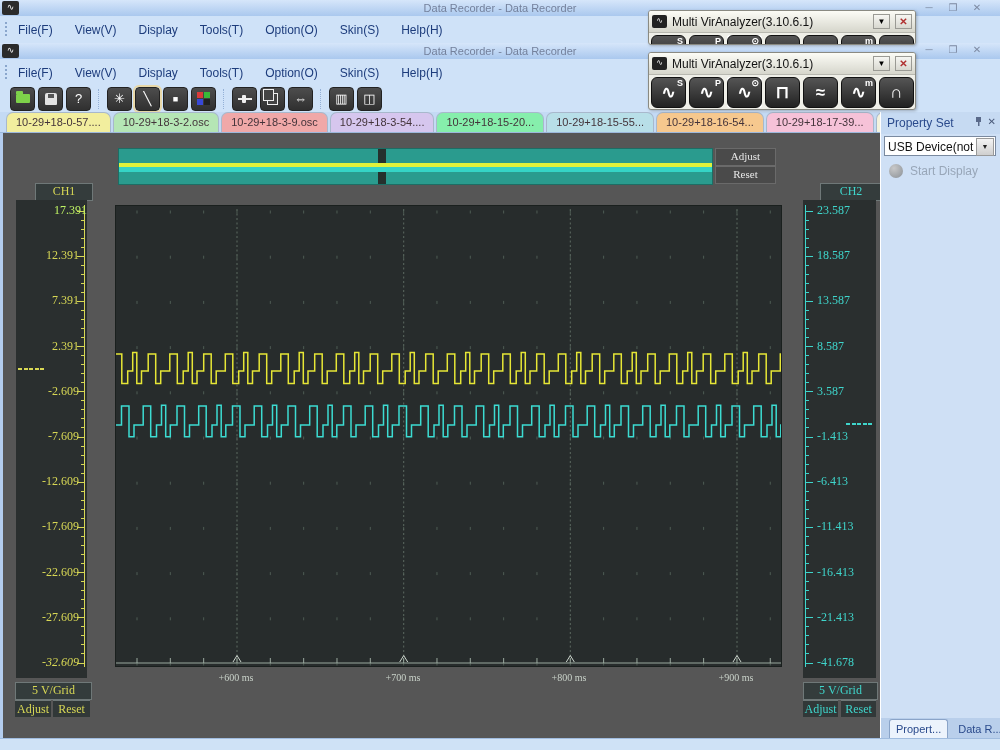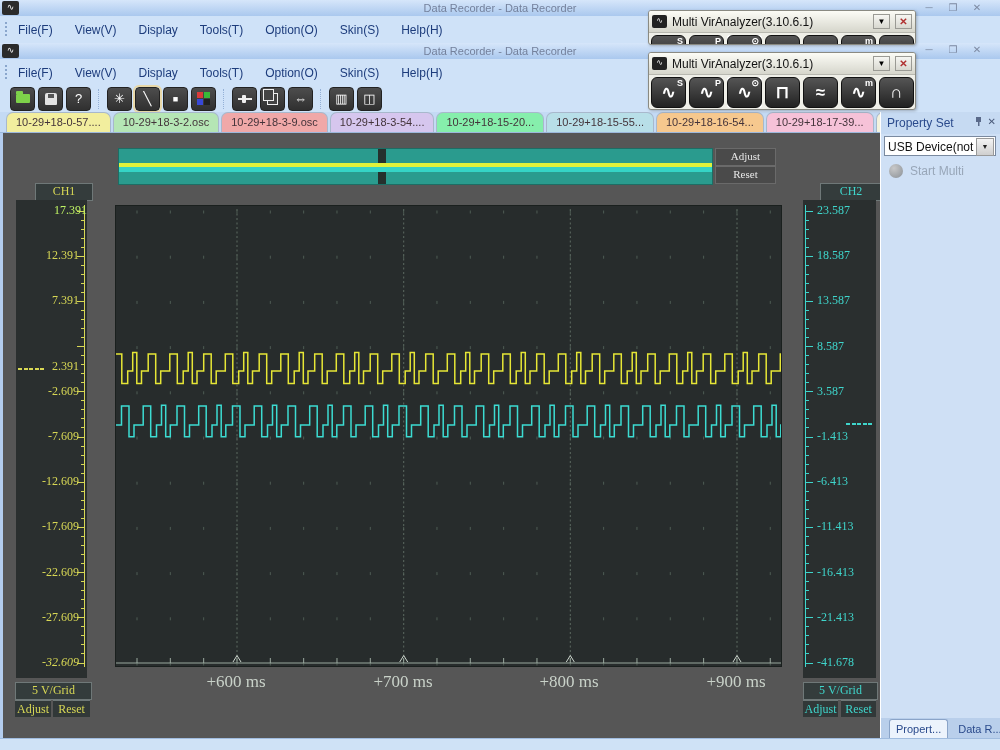--- a/index.html
+++ b/index.html
@@ -59,21 +59,21 @@
   .chhead{position:absolute;height:16px;background:#343c3c;border:1px solid #6f7878;
           font-family:"Liberation Serif",serif;font-size:12px;text-align:center;line-height:15px;}
   .chcol{position:absolute;top:67px;height:478px;background:#2a2f2f;}
   .axlab{position:absolute;font-family:"Liberation Serif",serif;font-size:12px;height:13px;line-height:13px;}
   .tick{position:absolute;height:1px;}
   .axline{position:absolute;width:1px;}
   .dash{position:absolute;height:2px;width:4px;}
   #plot{left:112px;top:72px;width:665px;height:460px;background:#272c2c;position:absolute;
         border:1px solid #1a201e;box-sizing:content-box;}
   .xlab{position:absolute;top:539px;width:80px;text-align:center;color:#c9d2c9;
-        font-family:"Liberation Serif",serif;font-size:17px;}
+        font-family:"Liberation Serif",serif;font-size:10px;}
   .vgbox{position:absolute;top:549px;height:16px;background:#343c3c;border:1px solid #6f7878;
          font-family:"Liberation Serif",serif;font-size:12px;text-align:center;line-height:15px;}
   .arbtn{position:absolute;top:567px;height:16px;background:#313838;border-top:1px solid #6f7878;
          font-family:"Liberation Serif",serif;font-size:12px;text-align:center;line-height:16px;}
   
   #proppanel{left:880px;top:112px;width:120px;height:626px;background:#cfe0f5;
              border-left:1px solid #fff;box-sizing:border-box;}
   .pptitle{position:absolute;left:0;top:0;width:100%;height:22px;background:#c6daf2;}
   .pptitle .t{position:absolute;left:6px;top:4px;font-size:12px;color:#2a4a8c;}
   .ppicons{position:absolute;right:4px;top:4px;display:flex;gap:5px;color:#4a5a7a;font-size:10px;align-items:center;}
@@ -256,21 +256,21 @@
         <div class="tick" style="top: 408.26px; width: 3px; background: rgb(216, 216, 85); left: 65px;"></div>
         <div class="tick" style="top: 417.3px; width: 7px; background: rgb(216, 216, 85); left: 61px;"></div>
         <div class="tick" style="top: 426.34px; width: 3px; background: rgb(216, 216, 85); left: 65px;"></div>
         <div class="tick" style="top: 435.38px; width: 3px; background: rgb(216, 216, 85); left: 65px;"></div>
         <div class="tick" style="top: 444.42px; width: 3px; background: rgb(216, 216, 85); left: 65px;"></div>
         <div class="tick" style="top: 453.46px; width: 3px; background: rgb(216, 216, 85); left: 65px;"></div>
         <div class="tick" style="top: 462.5px; width: 7px; background: rgb(216, 216, 85); left: 61px;"></div>
         <div class="axlab" style="color: #bef264; right: 0; top: 4px;">17.391</div>
         <div class="axlab" style="color: rgb(216, 216, 85); right: 8px; top: 49.2px;">12.391</div>
         <div class="axlab" style="color: rgb(216, 216, 85); right: 8px; top: 94.4px;">7.391</div>
-        <div class="axlab" style="color: rgb(216, 216, 85); right: 8px; top: 139.6px; margin-top: 20px;">2.391</div>
+        <div class="axlab" style="color: rgb(216, 216, 85); right: 8px; top: 139.6px;">2.391</div>
         <div class="axlab" style="color: rgb(216, 216, 85); right: 8px; top: 184.8px;">-2.609</div>
         <div class="axlab" style="color: rgb(216, 216, 85); right: 8px; top: 230px;">-7.609</div>
         <div class="axlab" style="color: rgb(216, 216, 85); right: 8px; top: 275.2px;">-12.609</div>
         <div class="axlab" style="color: rgb(216, 216, 85); right: 8px; top: 320.4px;">-17.609</div>
         <div class="axlab" style="color: rgb(216, 216, 85); right: 8px; top: 365.6px;">-22.609</div>
         <div class="axlab" style="color: rgb(216, 216, 85); right: 8px; top: 410.8px;">-27.609</div>
         <div class="axlab" style="color: rgb(216, 216, 85); right: 8px; top: 456px; font-style: italic;">-32.609</div>
         <div class="dash" style="left: 2px; top: 168px; background: rgb(216, 216, 85);"></div>
         <div class="dash" style="left: 7.5px; top: 168px; background: rgb(216, 216, 85);"></div>
         <div class="dash" style="left: 13px; top: 168px; background: rgb(216, 216, 85);"></div>
@@ -1028,21 +1028,21 @@
           </svg>
         <span>✕</span>
       </span>
     </div>
     <div class="ddl">
       <span class="v">USB Device(not c</span>
       <span class="ar">▼</span>
     </div>
     <div class="recrow">
       <span class="reccirc"></span>
-      <span class="reclab">Start Multi</span>
+      <span class="reclab">Start Display</span>
     </div>
     <div class="pptabs" id="pptabs">
         <div class="pptab sel">Propert...</div>
         <div class="pptab">Data R...</div>
       </div>
   </div>
 
   <div class="abs" id="bottomstrip"></div>
 
   <div class="abs vwin" id="vwin1" style="top:10px;height:33px">

